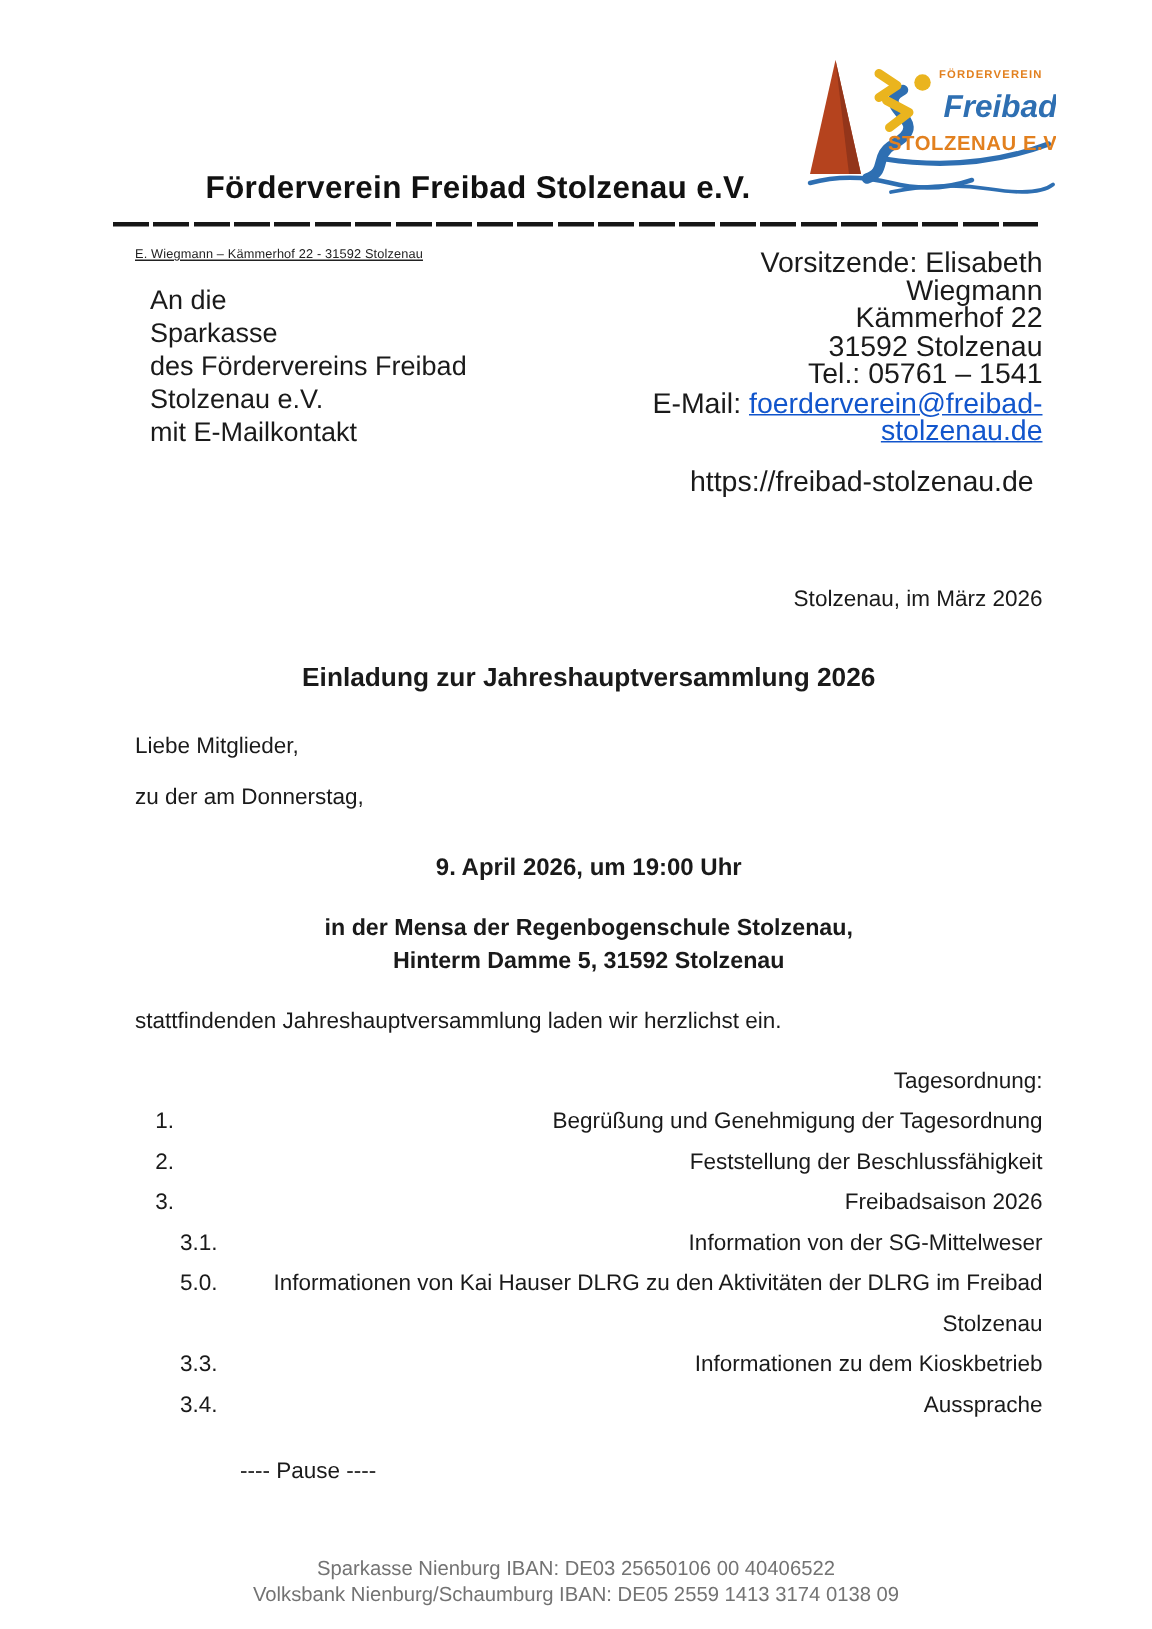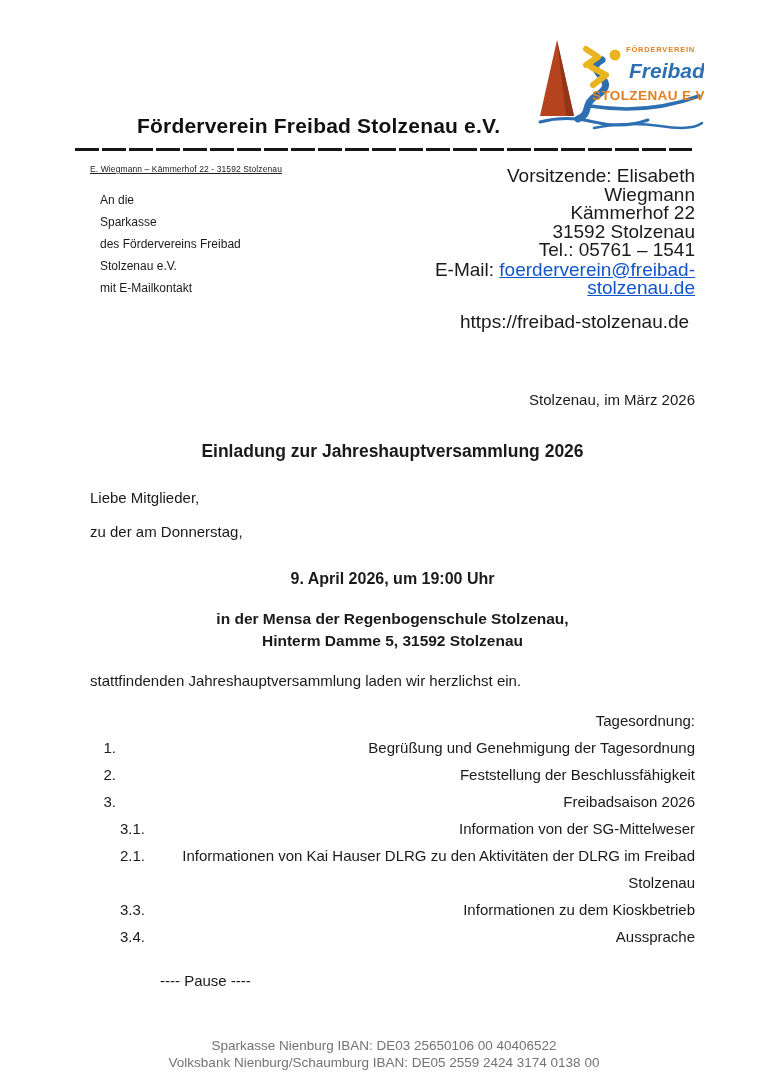--- a/index.html
+++ b/index.html
@@ -28,21 +28,21 @@
     flex: 0 0 auto;
   }
 
   
   .info-row { display: flex; justify-content: space-between; padding: 0 73px 0 90px; flex: 0 0 auto; }
   .left-col { width: 360px; }
   .sender-line {
     margin-top: 13px; font-size: 8.5px; color: #222;
     text-decoration: underline; letter-spacing: 0.1px;
   }
-  .recipient { margin-top: 15px; margin-left: 10px; font-size: 12px; line-height: 22px; }
+  .recipient { margin-top: 15px; margin-left: 10px; font-size: 18px; line-height: 22px; }
   .right-col { width: 312px; margin-top: 16px; text-align: right; font-size: 19px; line-height: 18.5px; }
   .email-line { margin-top: 1px; }
   .email-link { color: #1155cc; text-decoration: underline; cursor: pointer; }
   .website-line { margin-top: 15px; text-align: center; padding-left: 40px; }
 
   
   .content { padding: 0 73px 0 90px; font-size: 15px; flex: 0 0 auto; }
   .dateline { margin-top: 60px; text-align: right; font-size: 15px; }
   .doc-title { margin-top: 33px; text-align: center; font-size: 17.5px; font-weight: bold; }
   .salutation { margin-top: 27px; }
@@ -143,32 +143,32 @@
     </div>
     <div class="agenda-item">
       <span class="num">3.</span>
       <span class="txt">Freibadsaison 2026</span>
     </div>
     <div class="agenda-sub">
       <span class="num">3.1.</span>
       <span class="txt">Information von der SG-Mittelweser</span>
     </div>
     <div class="agenda-sub">
-      <span class="num">2.1.</span>
+      <span class="num">5.0.</span>
       <span class="txt">Informationen von Kai Hauser DLRG zu den Aktivitäten der DLRG im Freibad Stolzenau</span>
     </div>
     <div class="agenda-sub">
       <span class="num">3.3.</span>
       <span class="txt">Informationen zu dem Kioskbetrieb</span>
     </div>
     <div class="agenda-sub">
       <span class="num">3.4.</span>
       <span class="txt">Aussprache</span>
     </div>
   </div>
 
   <div class="pause-line">---- Pause ----</div>
 </div>
 
 <div class="footer">
   <div>Sparkasse Nienburg IBAN: DE03 25650106 00 40406522</div>
-  <div>Volksbank Nienburg/Schaumburg IBAN: DE05 2559 2424 3174 0138 00</div>
+  <div>Volksbank Nienburg/Schaumburg IBAN: DE05 2559 1413 3174 0138 09</div>
 </div>
 
 </body></html>

